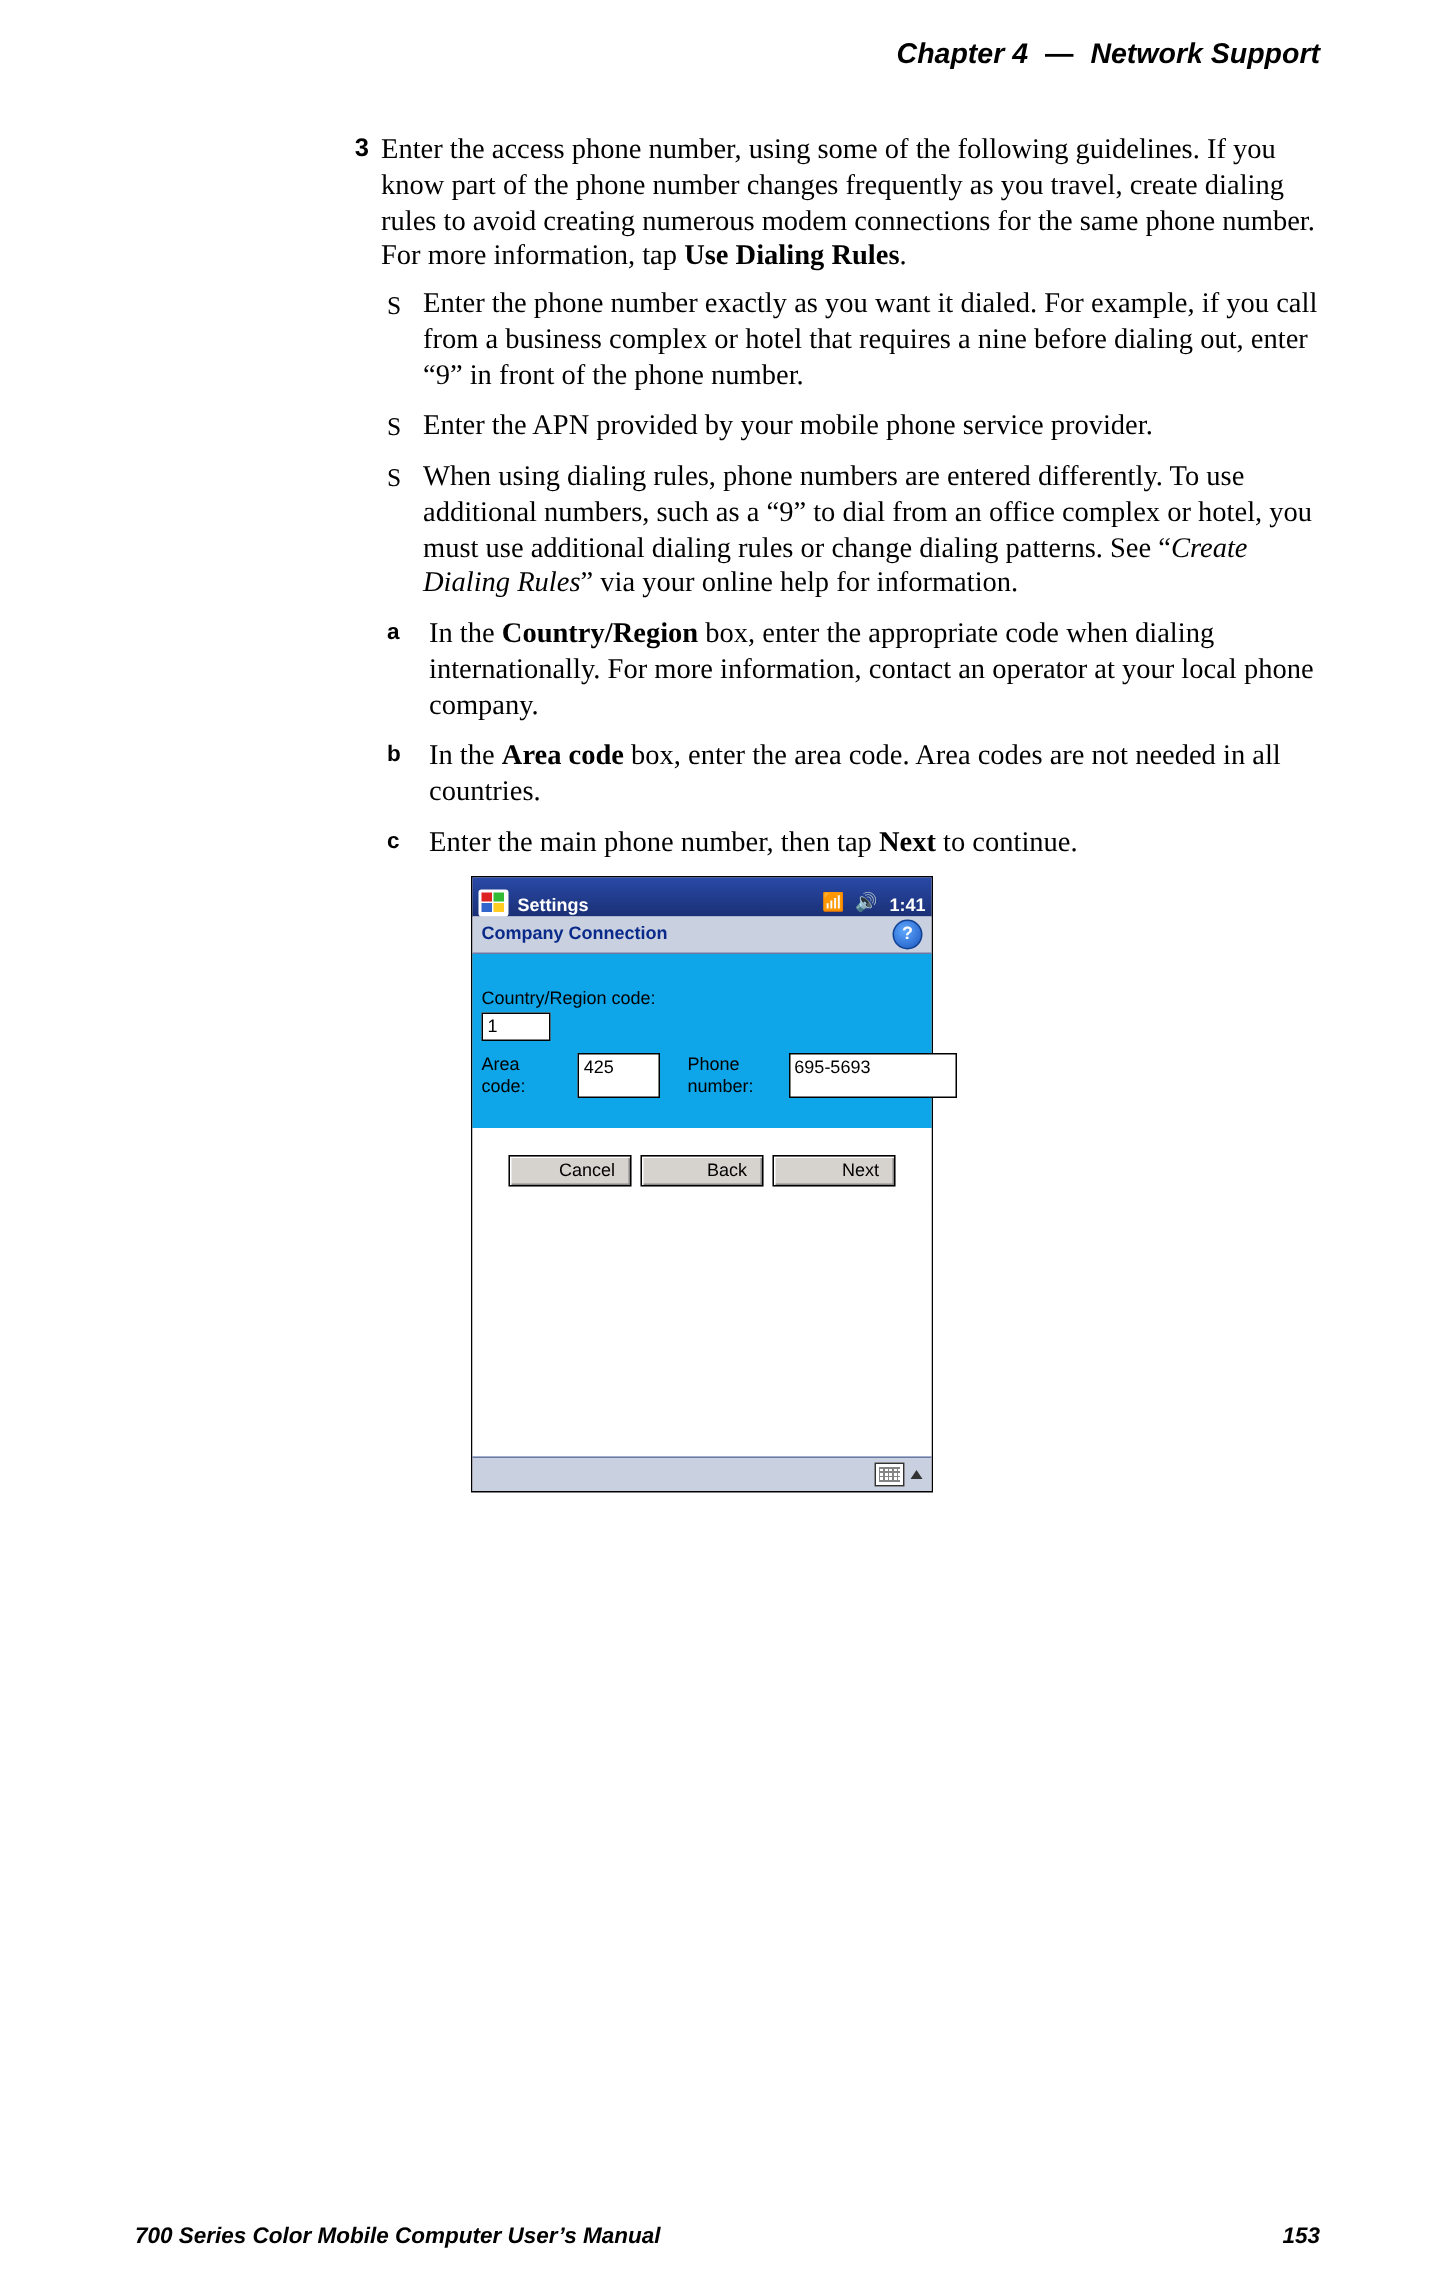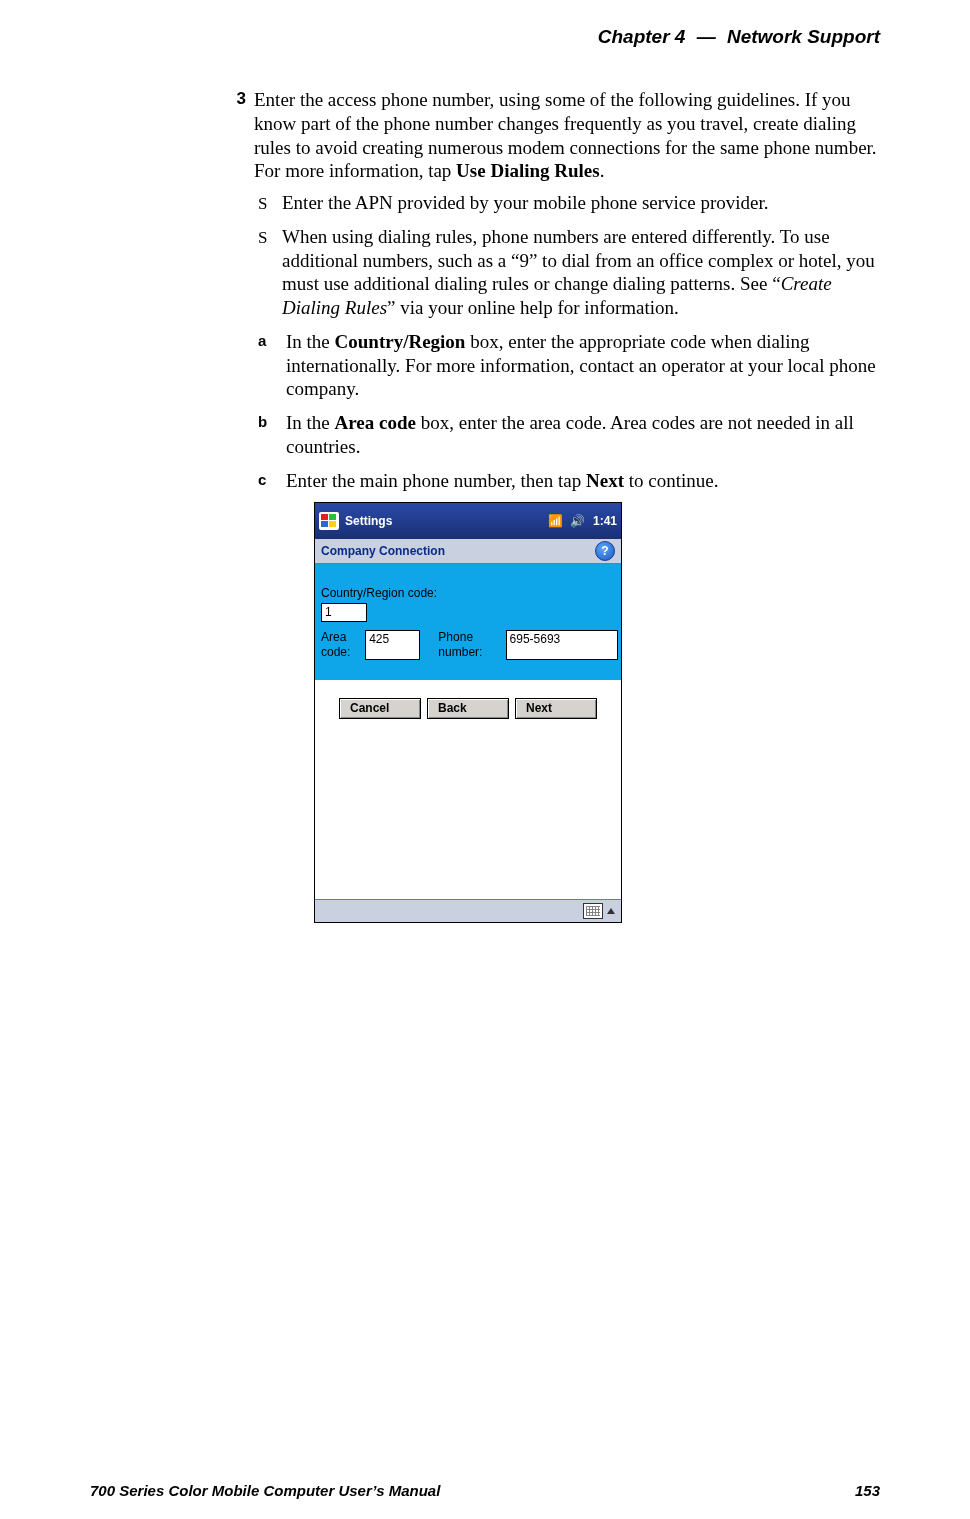--- a/index.html
+++ b/index.html
@@ -113,24 +113,24 @@
     width: 308px;
     margin: 10px 0 0 60px;
     border: 1px solid #000;
     background: #fff;
     font-family: Tahoma, Verdana, sans-serif;
     font-size: 12px;
     color: #000;
     box-sizing: border-box;
   }
   .titlebar {
-    height: 36px;
+    height: 26px;
     background: linear-gradient(to bottom, #2a4aa8 0%, #1a2f75 100%);
     display: flex;
-    align-items: center;
+    align-items: flex-end;
     padding: 0 4px;
     color: #fff;
     font-weight: bold;
     font-size: 12px;
   }
   .titlebar .winflag {
     width: 20px; height: 18px;
     background: #fff;
     border-radius: 2px;
     margin-right: 6px;
@@ -181,40 +181,40 @@
   .txt {
     border: 1px solid #000;
     padding: 1px 3px;
     font-size: 12px;
     background:#fff;
     box-sizing: border-box;
   }
   .row1 .txt { width: 46px; margin-top:2px;}
   .row2 { display:flex; gap: 18px; margin-top: 6px;}
   .col { display:flex; flex-direction:row; }
-  .row2 .txt.area { width: 70px; margin-top:2px;}
+  .row2 .txt.area { width: 70px; margin-top:2px;margin-left:20px;}
   .row2 .txt.phone { width: 136px; margin-top:2px;}
 
   .btnrow {
     background:#fff;
     padding: 18px 10px 10px 10px;
     display:flex;
     justify-content:center;
     gap: 6px;
   }
   .btn {
     background: #d6d3ce;
     border: 1px solid #000;
     box-shadow: inset 1px 1px 0 #fff, inset -1px -1px 0 #888;
     padding: 2px 10px;
     font-family: Tahoma, Verdana, sans-serif;
     font-size: 12px;
-    font-weight: bold;
+    font-weight: normal;
     min-width: 60px;
-    text-align:left;
+    text-align:right;
   }
 
   .blankbody {
     height: 170px;
     background:#fff;
   }
   .bottombar {
     height: 22px;
     background:#c9d0e0;
     border-top:1px solid #6a7aa5;
@@ -251,20 +251,21 @@
   </div>
 
   <div class="content">
 
     <div class="step">
       <div class="step-num">3</div>
       <div class="step-body">
         <span>Enter the access phone number, using some of the following guidelines. If you know part of the phone number changes frequently as you travel, create dialing rules to avoid creating numerous modem connections for the same phone number. For more information, tap </span><span class="bold">Use Dialing Rules</span><span>.</span>
 
         <ul class="bullets">
+          <li><span>Enter the phone number exactly as you want it dialed. For example, if you call from a business complex or hotel that requires a nine before dialing out, enter “9” in front of the phone number.</span></li>
           <li><span>Enter the APN provided by your mobile phone service provider.</span></li>
           <li>
             <span>When using dialing rules, phone numbers are entered differently. To use additional numbers, such as a “9” to dial from an office complex or hotel, you must use additional dialing rules or change dialing patterns. See “</span><span class="italic">Create Dialing Rules</span><span>” via your online help for information.</span>
           </li>
         </ul>
 
         <ol class="sub">
           <li>
             <span class="sub-marker">a</span>
             <span>In the </span><span class="bold">Country/Region</span><span> box, enter the appropriate code when dialing internationally. For more information, contact an operator at your local phone company.</span>

